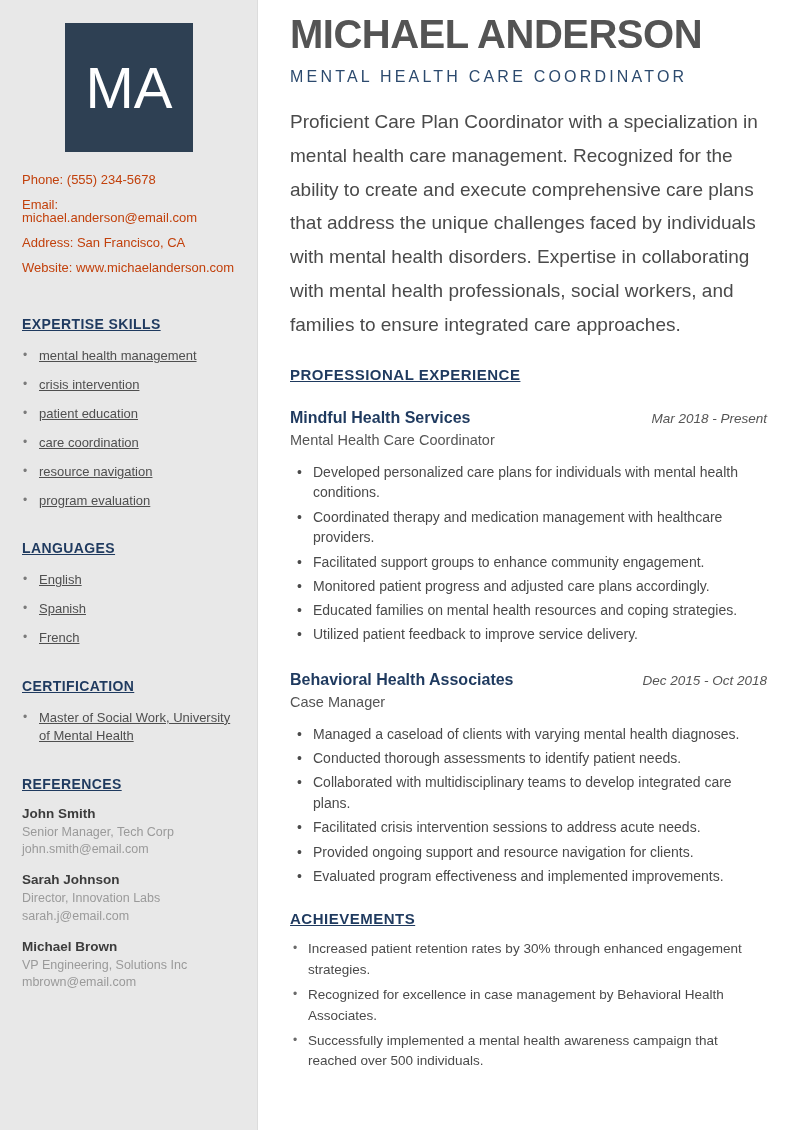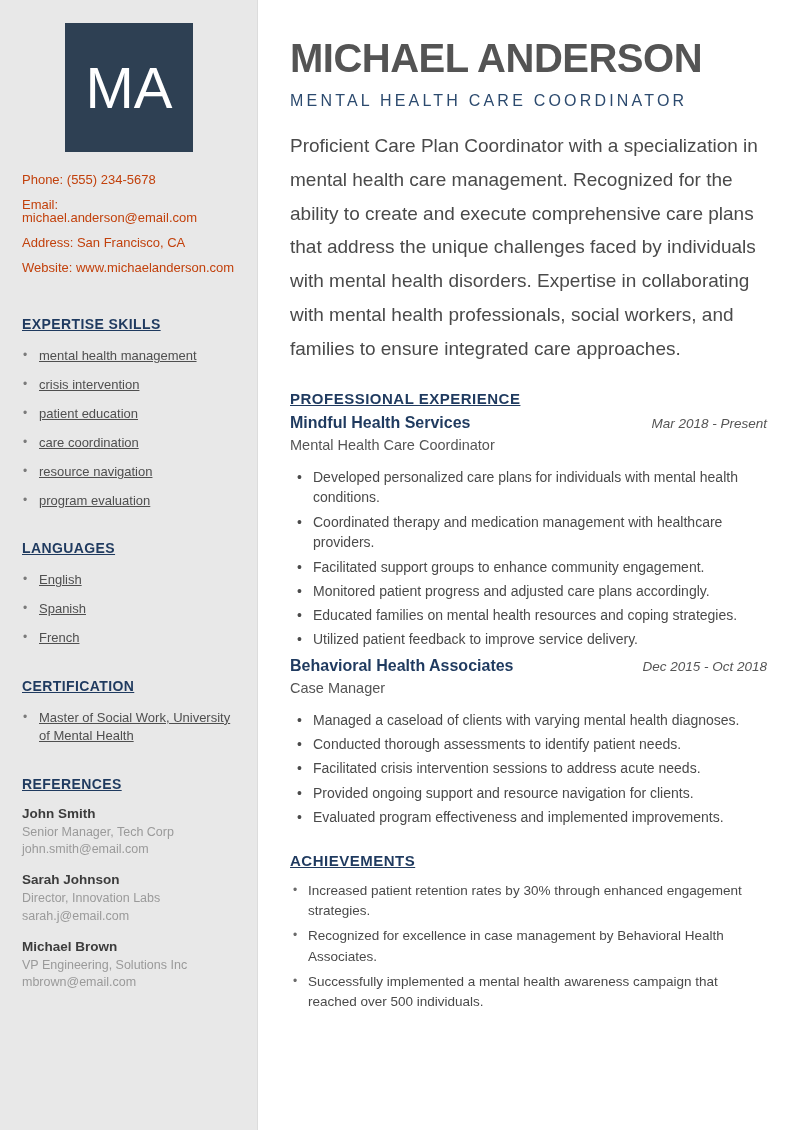--- a/index.html
+++ b/index.html
@@ -76,21 +76,21 @@
   }
   .ref-detail {
     font-size: 12.5px;
     color: #9a9a9a;
     line-height: 1.42;
   }
 
   
   .main {
     margin-left: 258px;
-    padding: 38px 33px 0 32px;
+    padding: 14px 33px 0 32px;
   }
   .person-name {
     font-size: 40px;
     font-weight: bold;
     color: #545454;
     line-height: 1.0;
     letter-spacing: -0.5px;
   }
   .person-title {
     margin-top: 14px;
@@ -109,21 +109,21 @@
     font-size: 15px;
     font-weight: bold;
     color: #1f3a5f;
     text-decoration: underline;
     letter-spacing: 0.5px;
   }
   .job-header {
     display: flex;
     justify-content: space-between;
     align-items: baseline;
-    margin-top: 7px;
+    margin-top: 26px;
   }
   .job-company {
     font-size: 16px;
     font-weight: bold;
     color: #1f3a5f;
   }
   .job-dates {
     font-size: 13.5px;
     font-style: italic;
     color: #555555;
@@ -267,20 +267,21 @@
   <section>
     <div class="job-header">
       <span class="job-company">Behavioral Health Associates</span>
       <span class="job-dates">Dec 2015 - Oct 2018</span>
     </div>
     <div class="job-role">Case Manager</div>
     <ul class="exp-list">
 
     <li>Managed a caseload of clients with varying mental health diagnoses.</li>
         <li>Conducted thorough assessments to identify patient needs.</li>
+        <li>Collaborated with multidisciplinary teams to develop integrated care plans.</li>
         <li>Facilitated crisis intervention sessions to address acute needs.</li>
         <li>Provided ongoing support and resource navigation for clients.</li>
         <li>Evaluated program effectiveness and implemented improvements.</li>
       </ul>
   </section>
 
   <div class="section-heading">ACHIEVEMENTS</div>
   <ul class="ach-list">
 
   <li>Increased patient retention rates by 30% through enhanced engagement strategies.</li>

